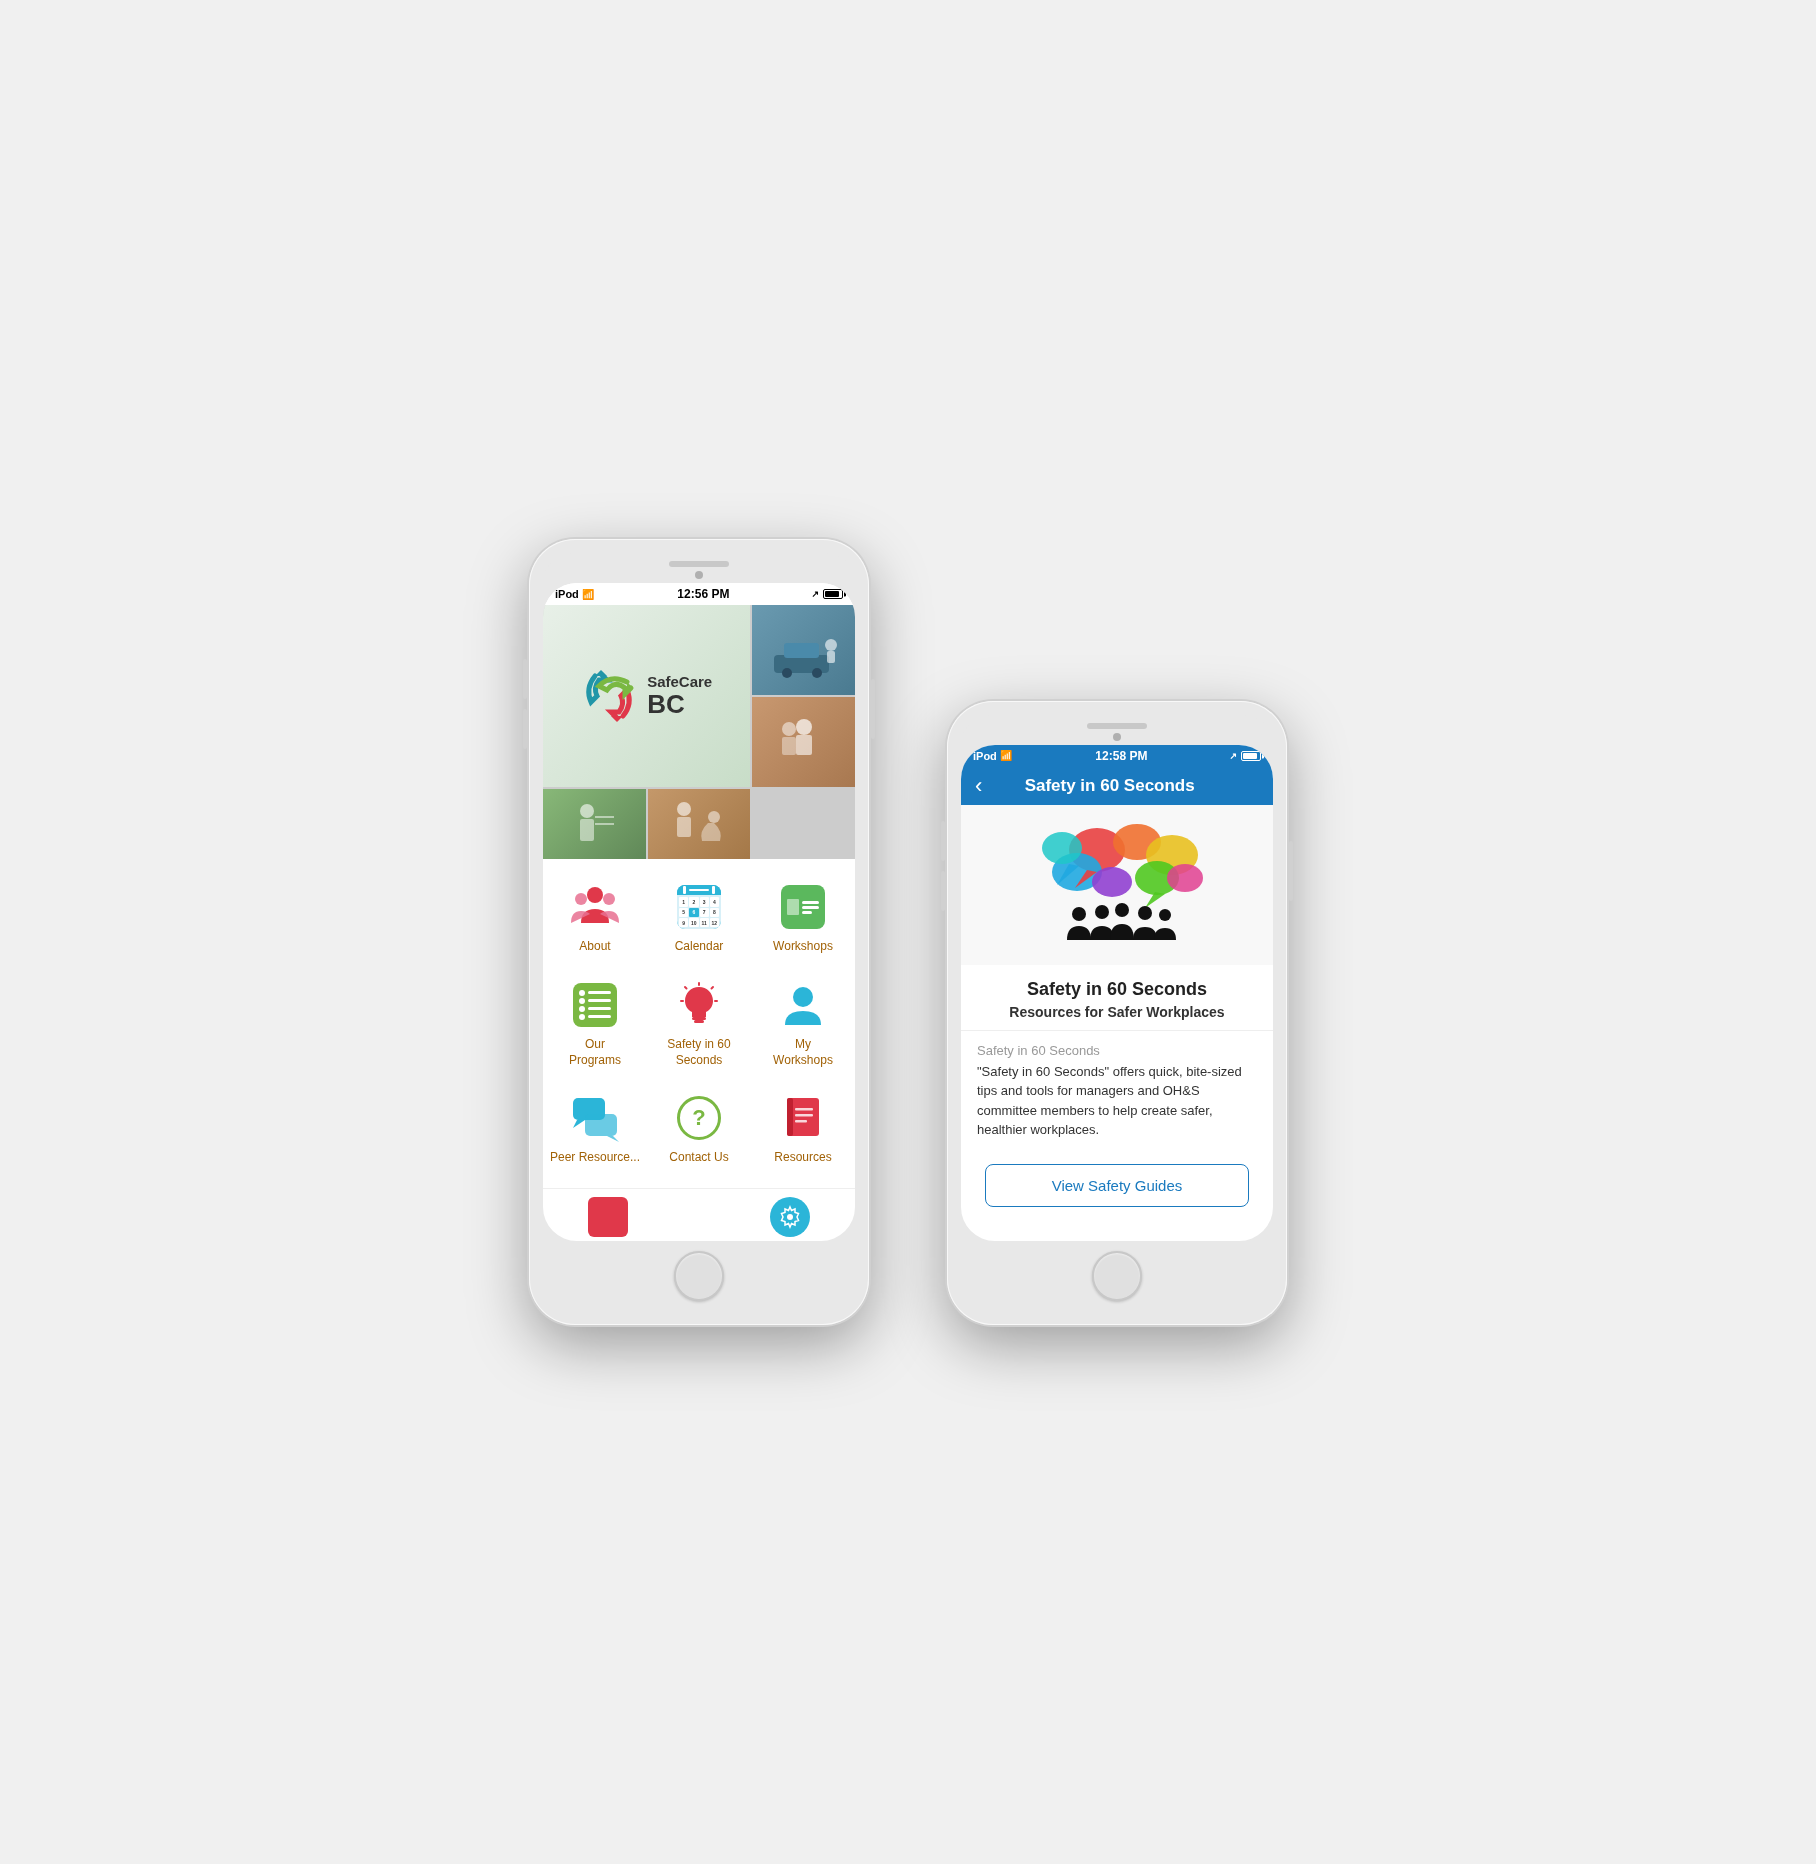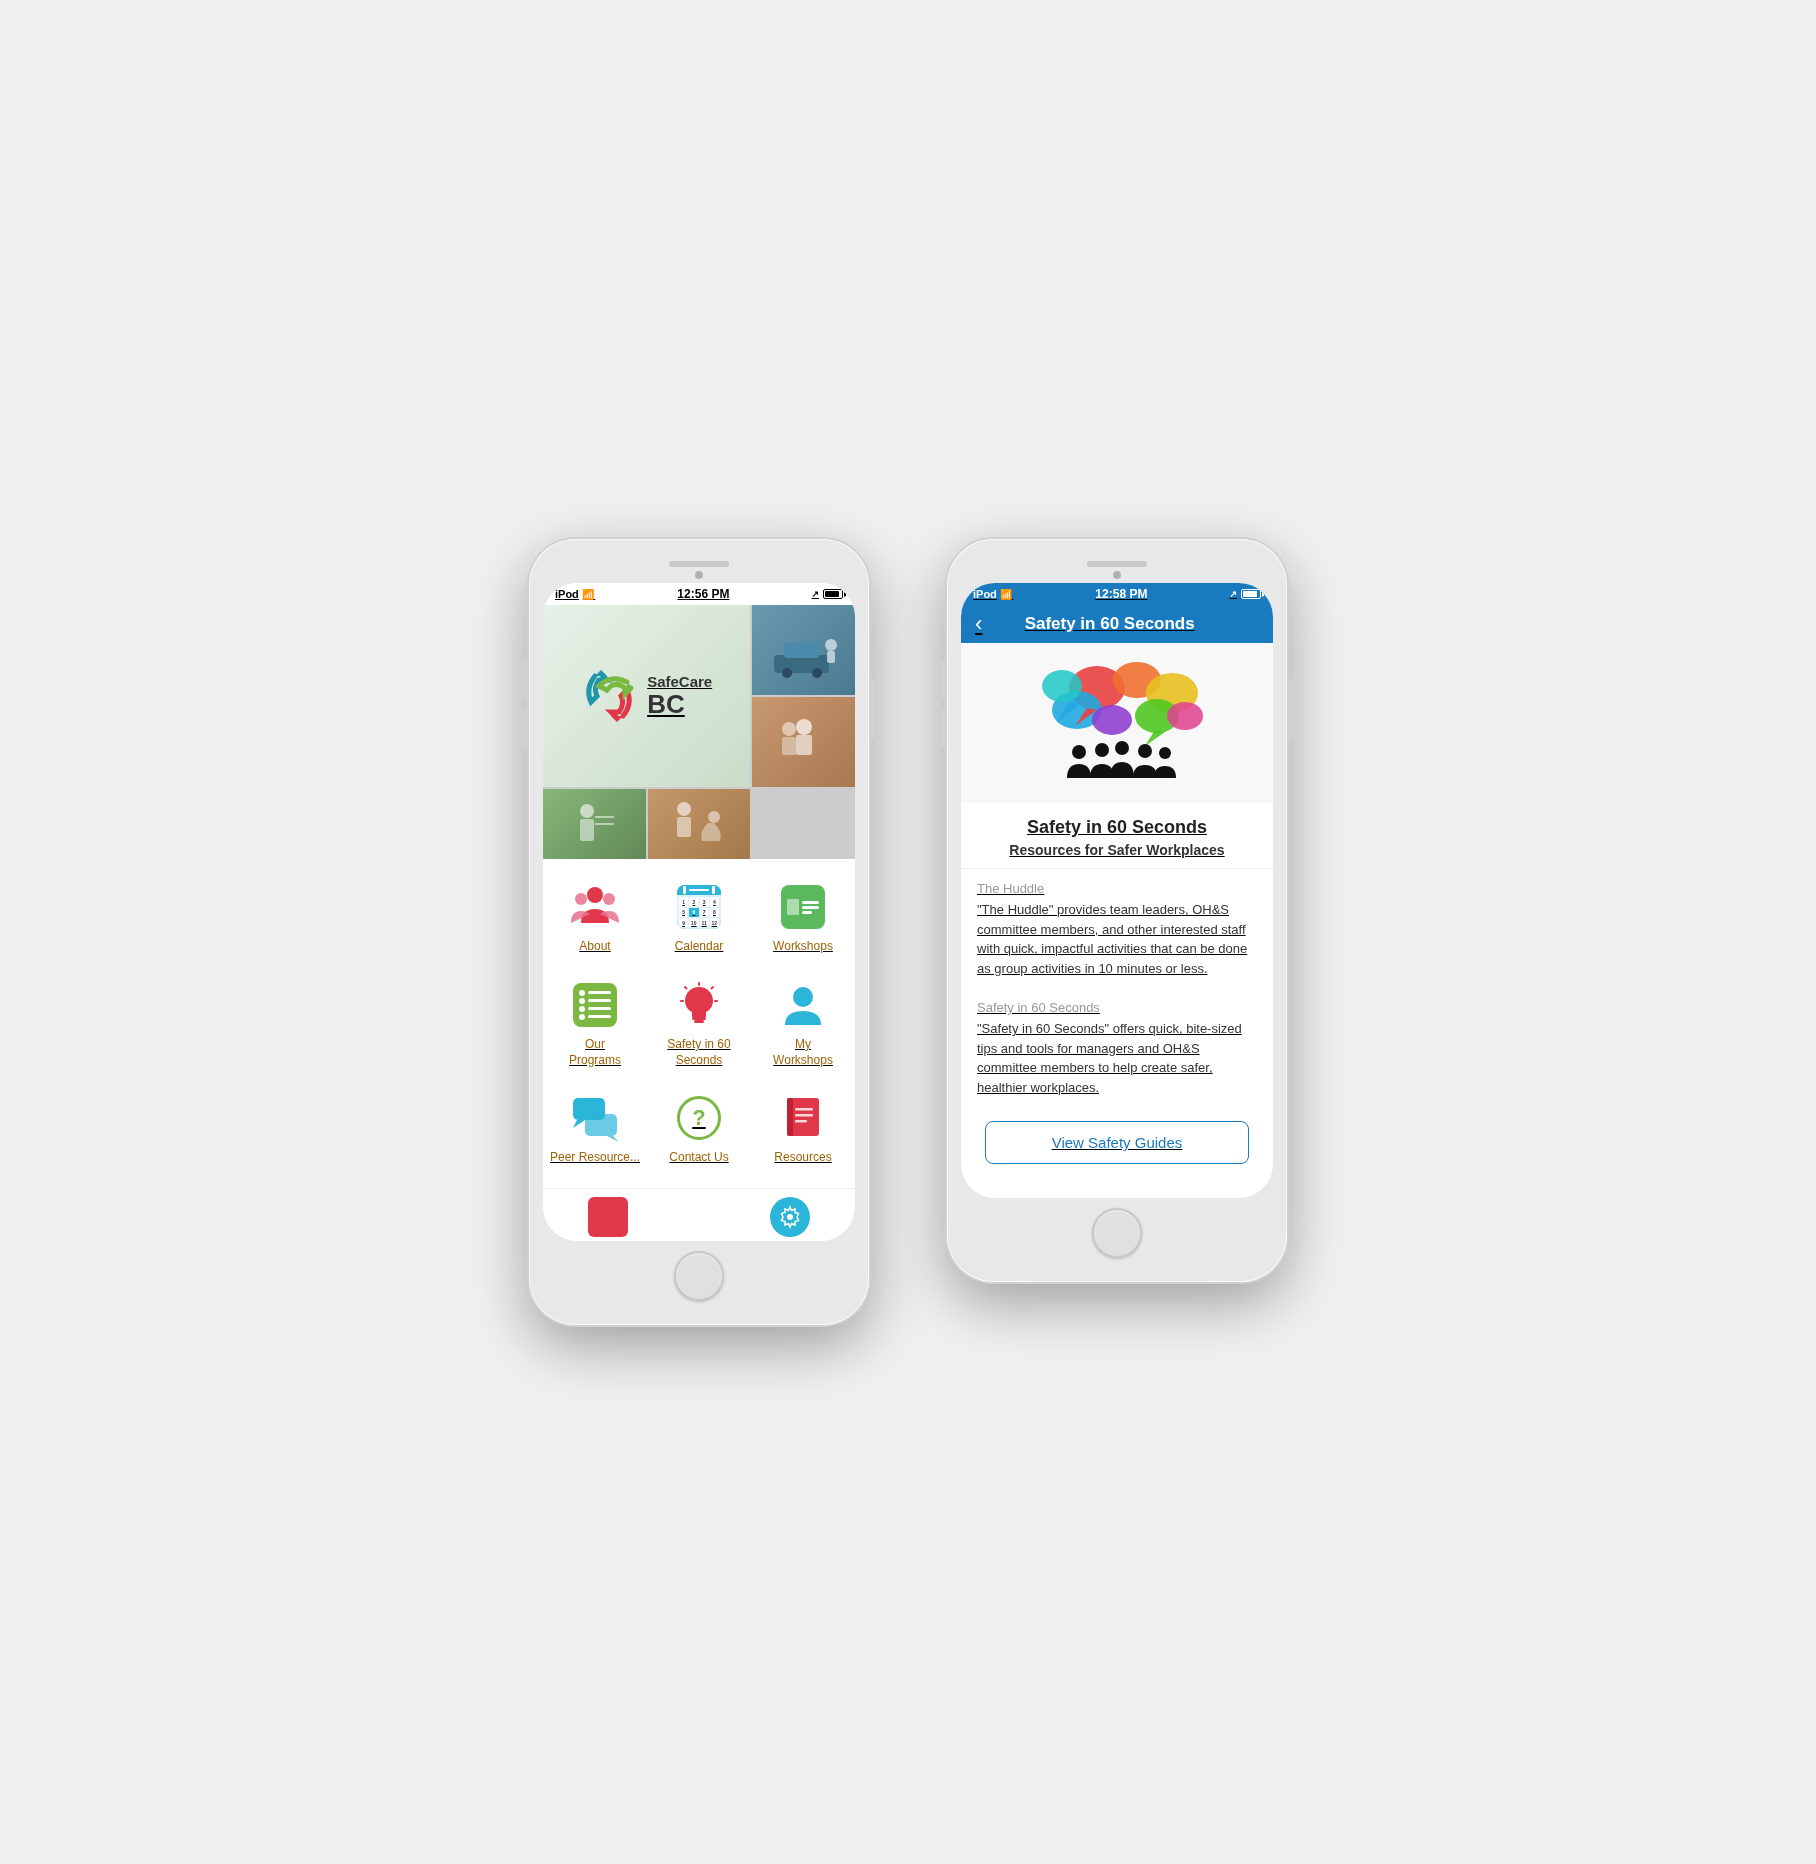--- a/index.html
+++ b/index.html
@@ -8,22 +8,21 @@
       display: flex;
       justify-content: center;
       align-items: center;
       min-height: 100vh;
       font-family: -apple-system, 'Helvetica Neue', Arial, sans-serif;
       padding: 40px 20px;
     }
     .scene {
       display: flex;
       gap: 78px;
-      align-items: flex-start;
-      text-decoration: underline;
+      align-items: flex-end;
     }
 
     
     .phone {
       width: 340px;
       background: #e8e8e8;
       border-radius: 46px;
       padding: 14px;
       box-shadow:
         0 0 0 2px #d0d0d0,
@@ -683,24 +682,20 @@
             <circle cx="158" cy="95" r="6" fill="#111"></circle>
             <path d="M147 120 Q147 108 158 108 Q169 108 169 120Z" fill="#111"></path>
           </svg>
         </div>
 
         <div class="detail-title-block">
           <div class="detail-main-title">Safety in 60 Seconds</div>
           <div class="detail-subtitle">Resources for Safer Workplaces</div>
         </div>
 
-        <div>
-          <div class="section-label">The Huddle</div>
-          <div class="section-text">"The Huddle" provides team leaders, OH&amp;S committee members, and other interested staff with quick, impactful activities that can be done as group activities in 10 minutes or less.</div>
-        </div>
 
         <div>
           <div class="section-label">Safety in 60 Seconds</div>
           <div class="section-text">"Safety in 60 Seconds" offers quick, bite-sized tips and tools for managers and OH&amp;S committee members to help create safer, healthier workplaces.</div>
         </div>
 
         <div class="view-btn-wrap">
           <button class="view-btn">View Safety Guides</button>
         </div>
 

